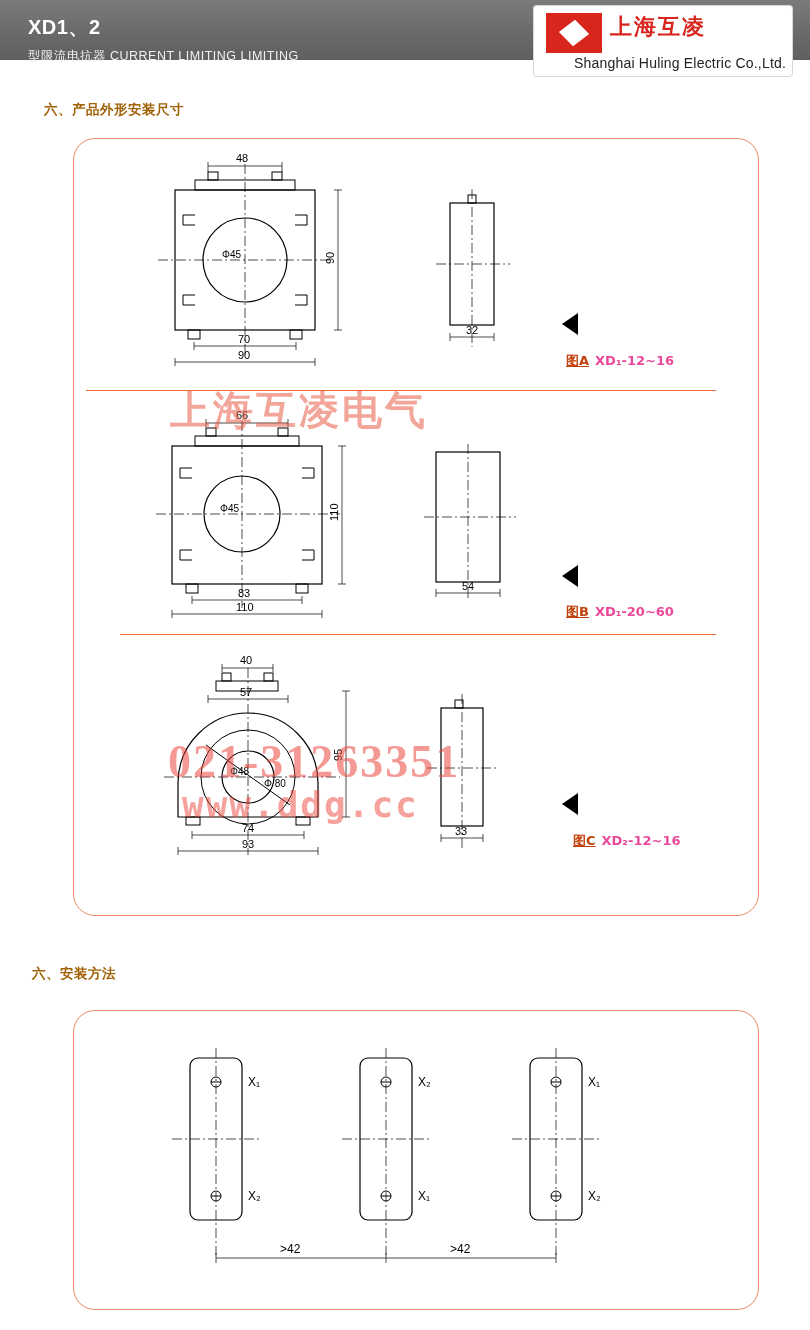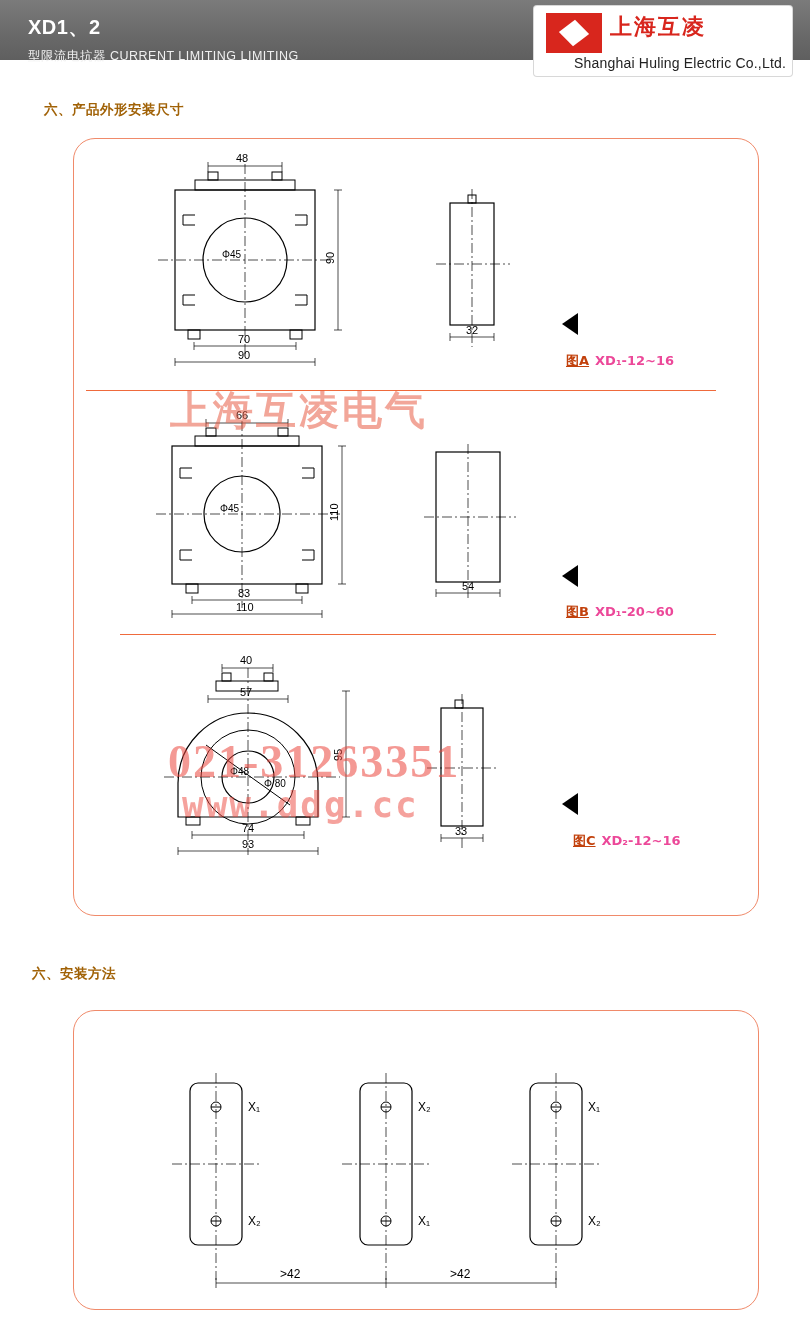--- a/index.html
+++ b/index.html
@@ -391,21 +391,21 @@
 </div>
 
 <div class="wm-text-1">上海互凌电气</div>
 <div class="wm-phone">021-31263351</div>
 <div class="wm-site">www.ddg.cc</div>
 
 <div class="section-title" id="sec2-title">六、安装方法</div>
 
 <div class="panel" id="panel-install"></div>
 
-<div class="dwg" id="install-dwg" style="left:160px; top:1065px;">
+<div class="dwg" id="install-dwg" style="left:160px; top:1040px;">
   <svg width="500" height="250" viewBox="0 0 500 250">
 
     <rect class="ln-th" x="30" y="18" width="52" height="162" rx="8"></rect>
     <circle class="ln" cx="56" cy="42" r="5"></circle>
     <line class="ln" x1="51" y1="42" x2="61" y2="42"></line>
     <circle class="ln" cx="56" cy="156" r="5"></circle>
     <line class="ln" x1="51" y1="156" x2="61" y2="156"></line>
     <line class="ctr" x1="56" y1="8" x2="56" y2="215"></line>
     <line class="ctr" x1="12" y1="99" x2="100" y2="99"></line>
     <text class="txt-lab" x="88" y="46">X₁</text>

